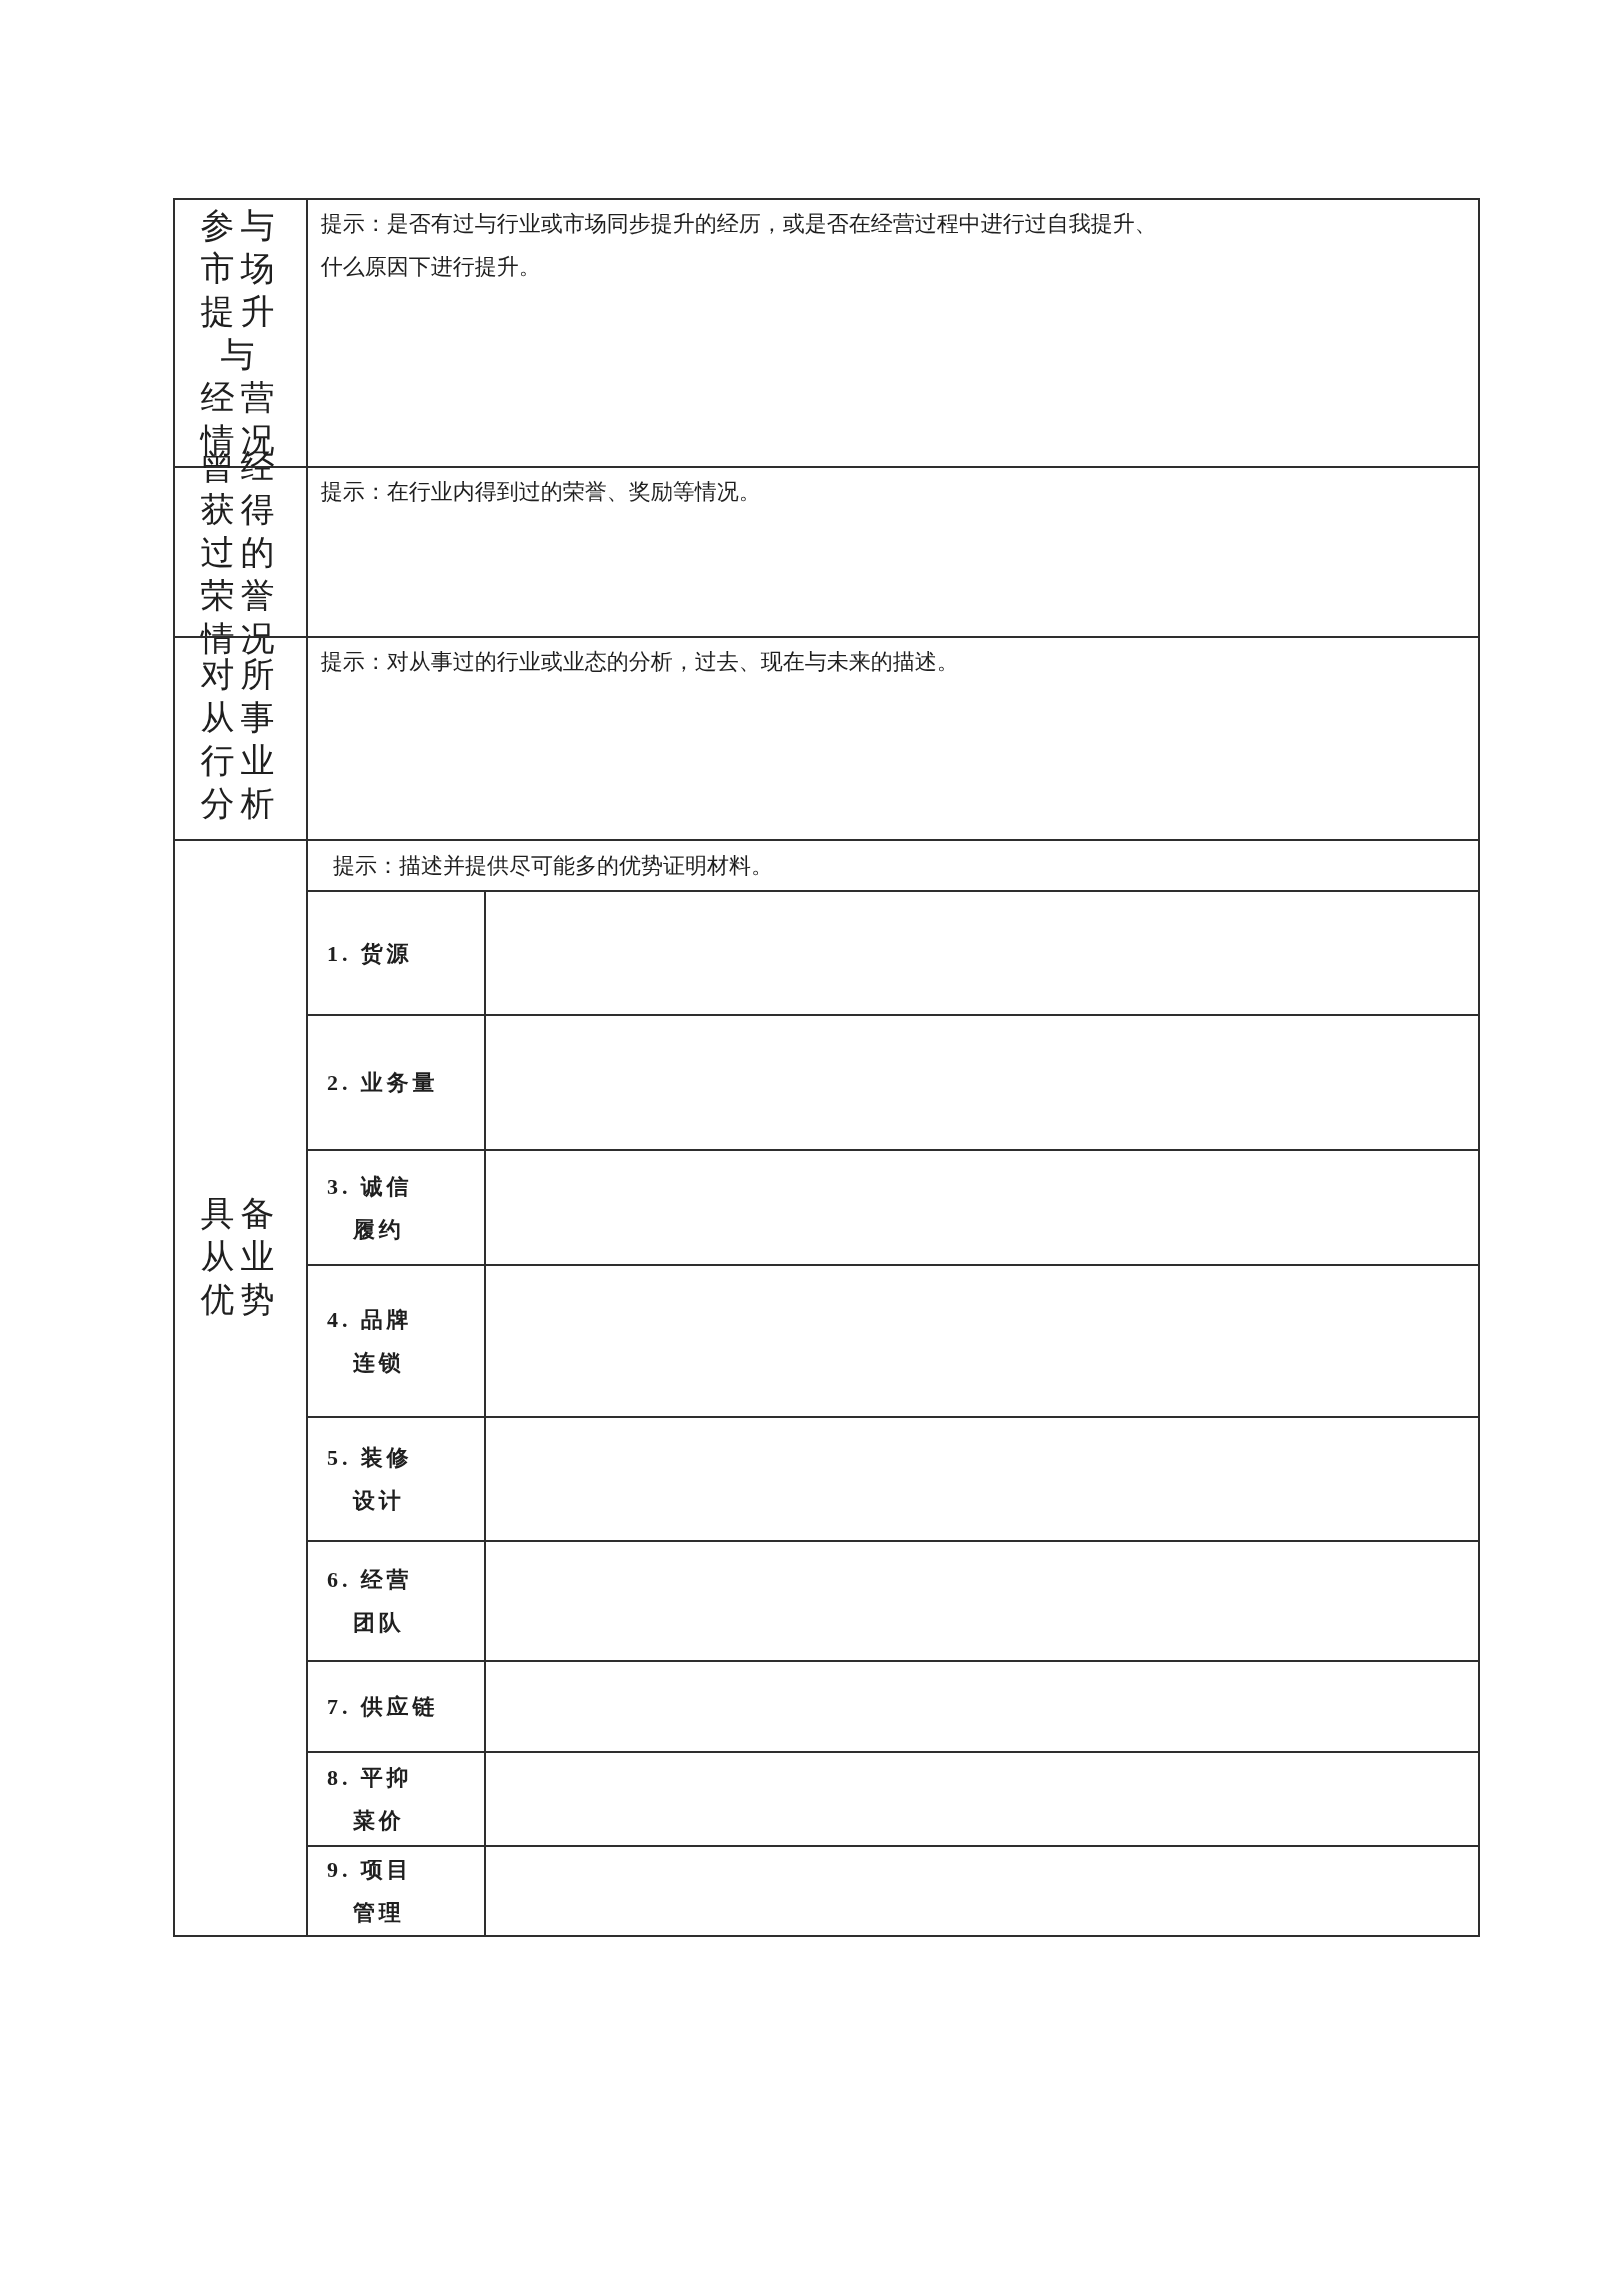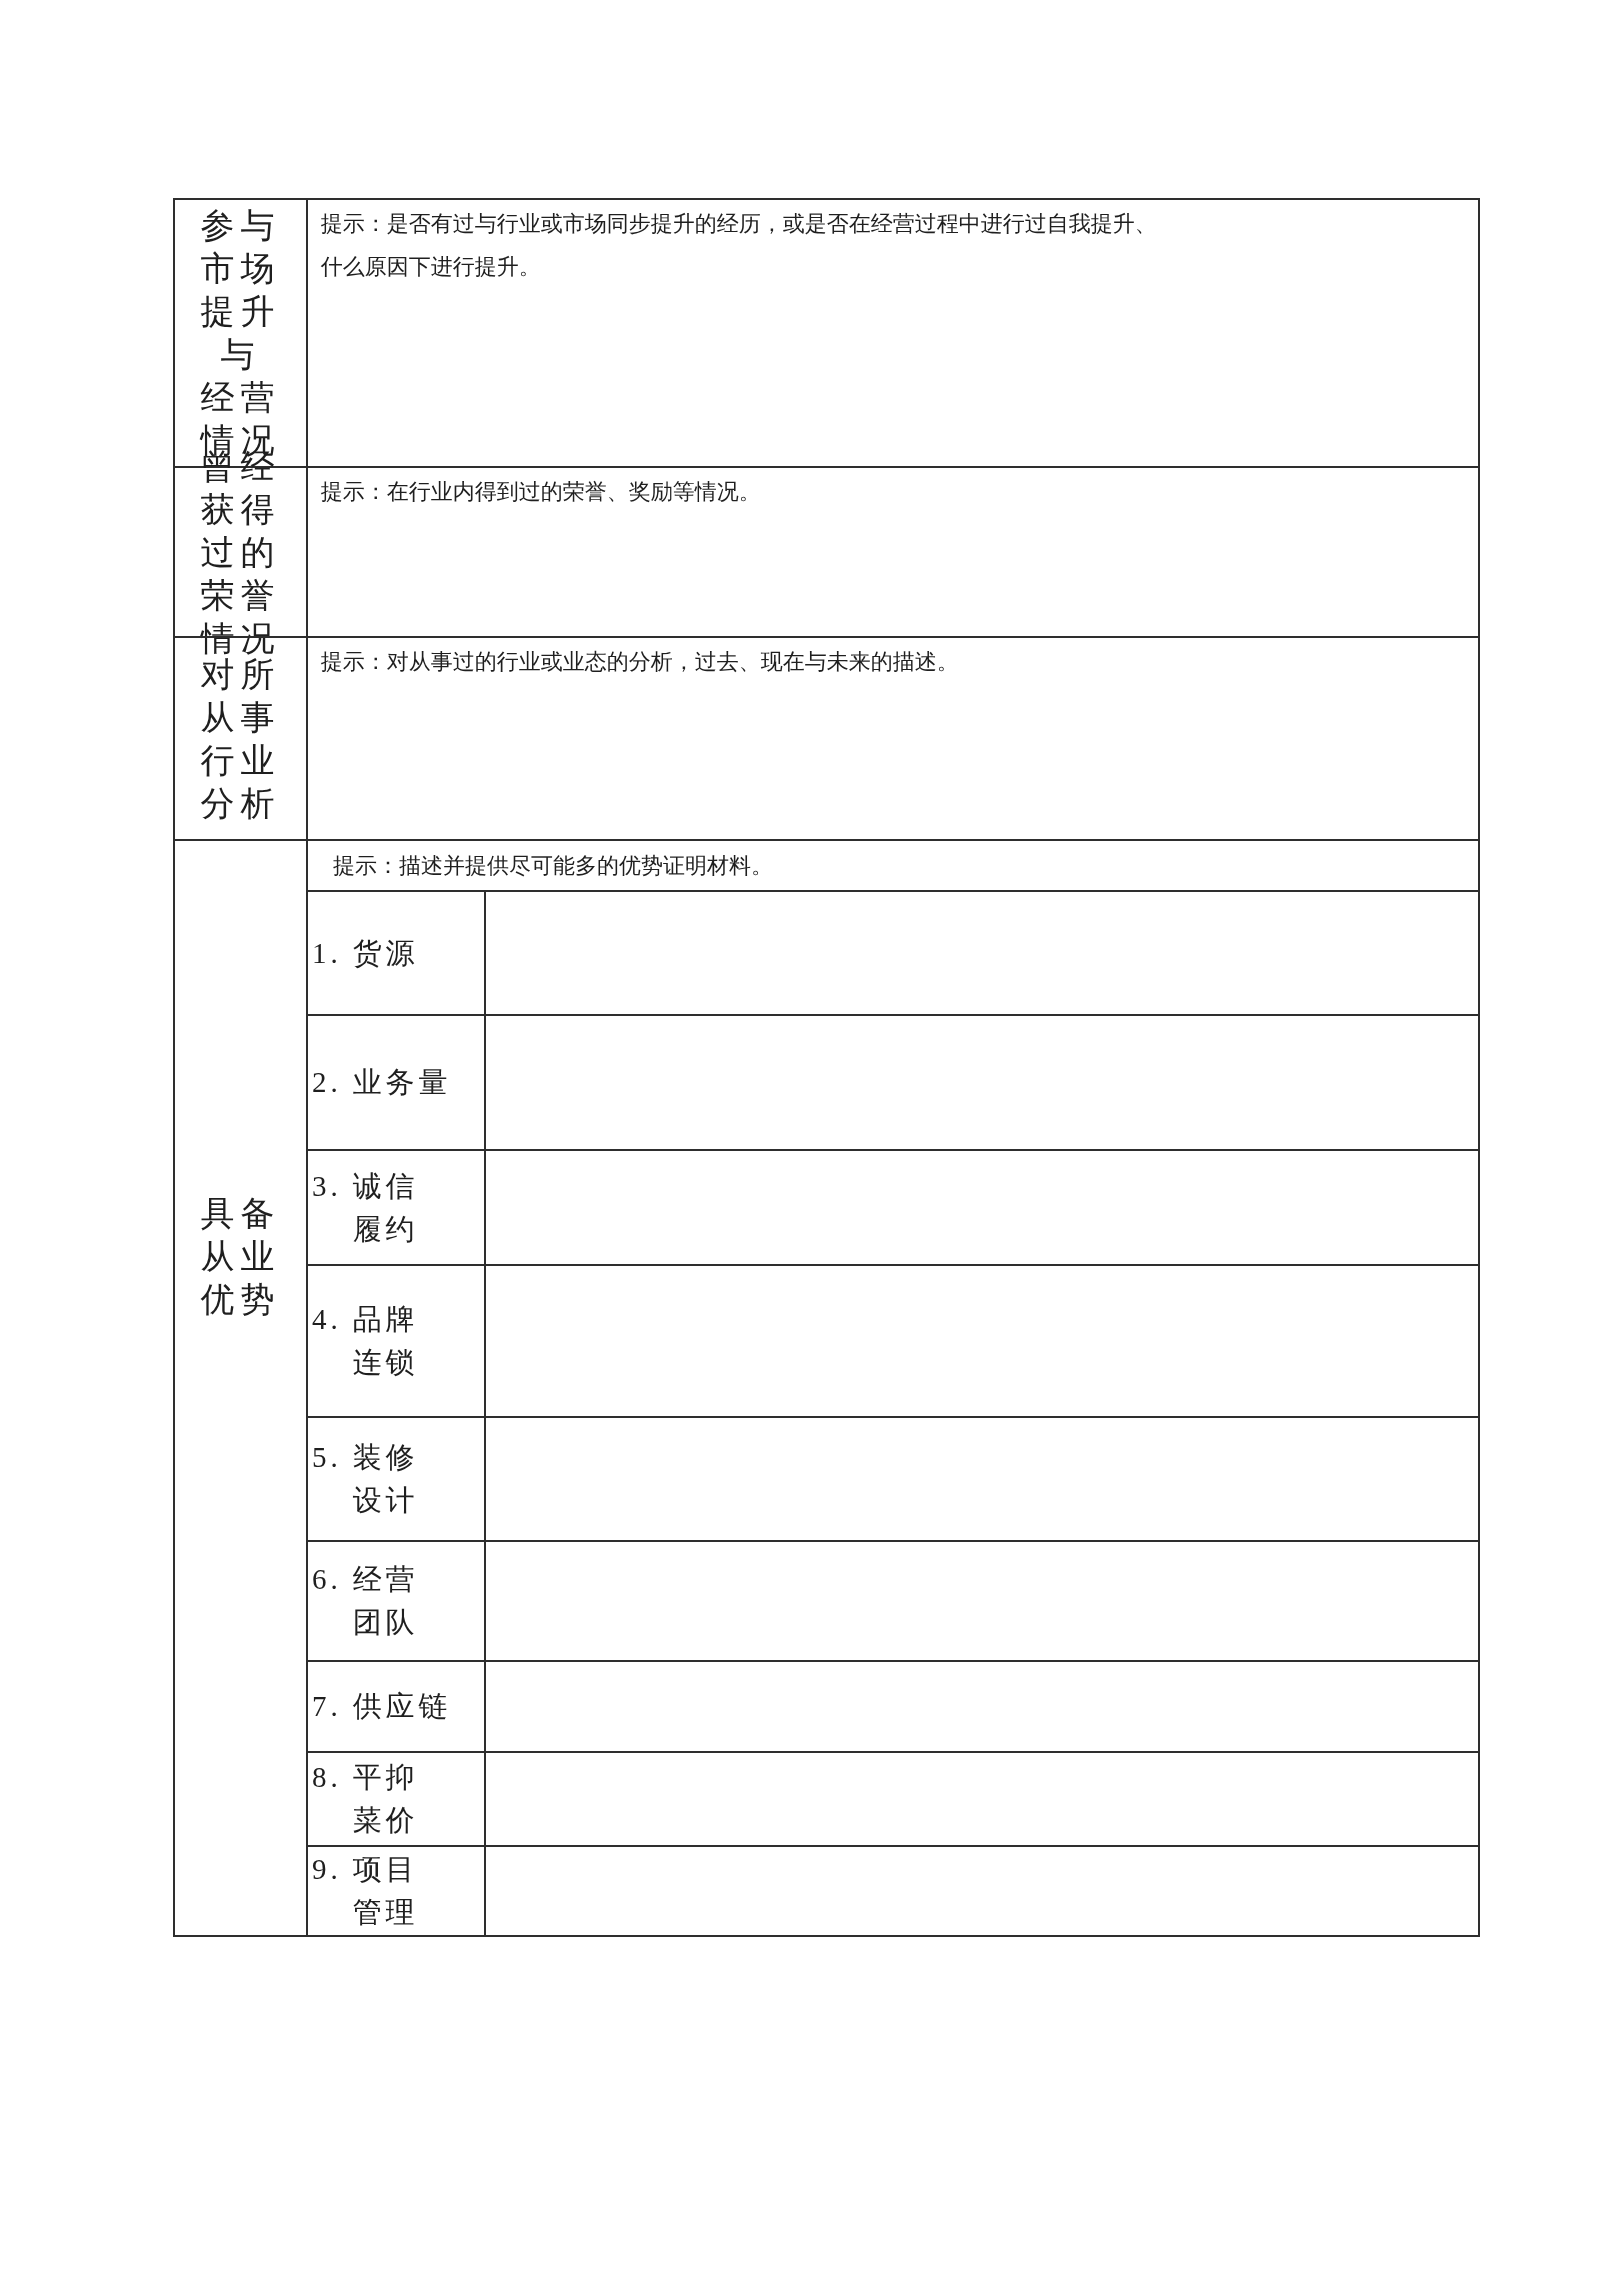--- a/index.html
+++ b/index.html
@@ -87,43 +87,43 @@
     display: flex;
     flex-direction: column;
   }
   .subrow {
     display: flex;
     box-sizing: border-box;
     flex: 0 0 auto;
   }
   .subrow + .subrow {
     border-top: 2px solid #2e2e2e;
-    text-align: right;
   }
   .subrow-0 { height: 122px; }
   .subrow-1 { height: 135px; }
   .subrow-2 { height: 115px; }
   .subrow-3 { height: 152px; }
   .subrow-4 { height: 124px; }
   .subrow-5 { height: 120px; }
   .subrow-6 { height: 91px; }
   .subrow-7 { height: 94px; }
   .subrow-8 { flex: 1 1 auto; }
   .sublabel-cell {
     width: 178px;
     flex: 0 0 178px;
     border-right: 2px solid #2e2e2e;
     box-sizing: border-box;
     display: flex;
     align-items: center;
-    padding-left: 4px;
-    font-size: 29px;
+    padding-left: 19px;
+    font-size: 22px;
     line-height: 43px;
     letter-spacing: 3.9px;
     white-space: pre-line;
+    font-weight: bold;
   }
   .subvalue-cell {
     flex: 1 1 auto;
   }
 </style>
 </head>
 <body>
 
 <div class="doc-table">
 

